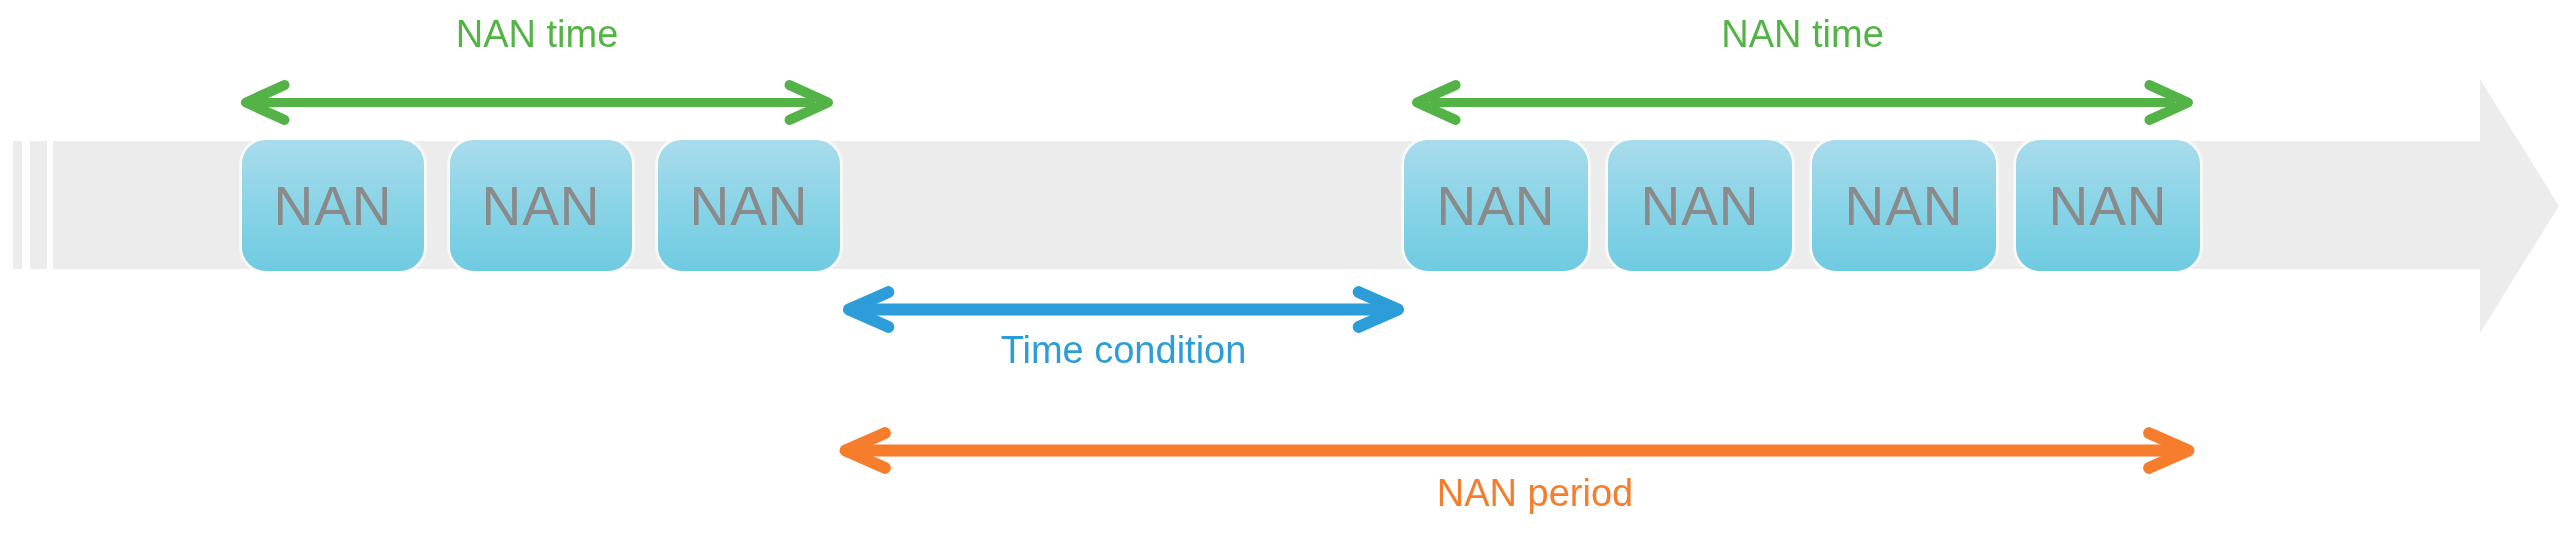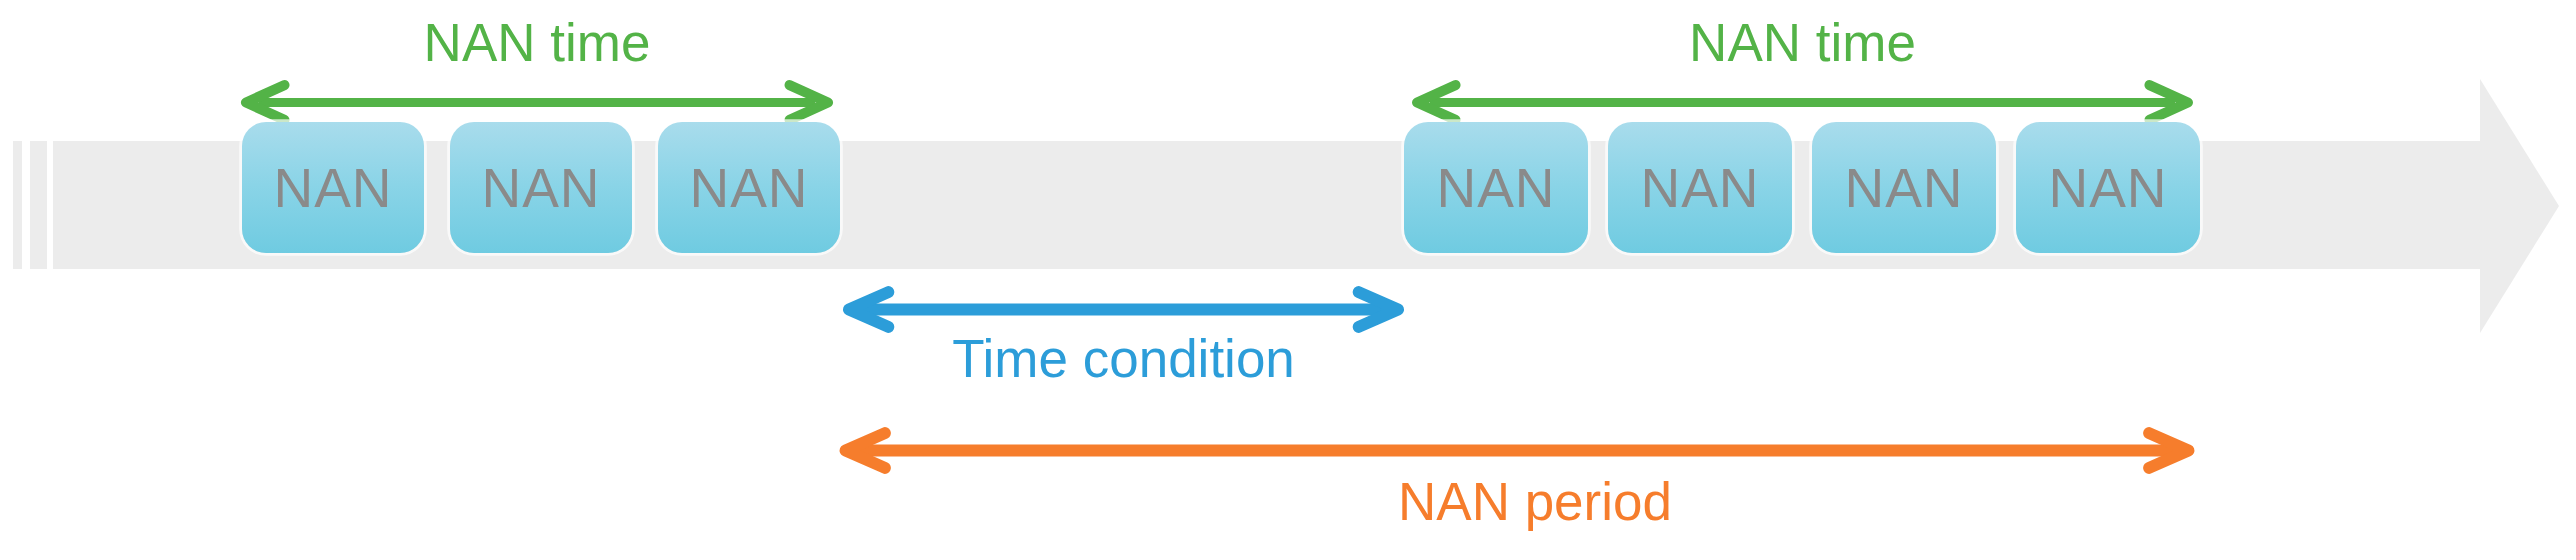--- a/index.html
+++ b/index.html
@@ -33,21 +33,21 @@
     width: 0;
     height: 0;
     border-top: 127px solid transparent;
     border-bottom: 127px solid transparent;
     border-left: 79px solid var(--timeline, #ececec);
   }
 
   
   .nan-group {
     position: absolute;
-    top: 122px;
+    top: 140px;
     height: 131px;
     display: flex;
     align-items: stretch;
     text-align: center;
   }
   .nan-box {
     height: 131px;
     border-radius: 24px;
     background: linear-gradient(180deg, var(--box-top, #a9dcec) 0%, #8ad4e7 48%, var(--box-bottom, #6fcbe1) 100%);
     box-shadow: 0 0 0 2.8px rgba(255, 255, 255, 0.70);
@@ -72,21 +72,21 @@
 
   #arrow-nan-time-left  { left: 236px;  top: 75px;  width: 602px; }
   #arrow-nan-time-right { left: 1407px; top: 75px;  width: 791px; }
   #arrow-time-condition { left: 838px;  top: 282px; width: 571px; }
   #arrow-nan-period     { left: 834px;  top: 423px; width: 1366px; }
 
   
   .lbl {
     position: absolute;
     text-align: center;
-    font-size: 53px;
+    font-size: 38px;
     line-height: 1.05;
     white-space: nowrap;
   }
   #label-nan-time-left  { left: 236px;  top: 14.7px;  width: 602px;  color: var(--green,  #53b347); }
   #label-nan-time-right { left: 1407px; top: 14.7px;  width: 791px;  color: var(--green,  #53b347); }
   #label-time-condition { left: 838px;  top: 331px; width: 571px;  color: var(--blue,   #2c9dd9); text-align: center; }
   #label-nan-period     { left: 852px;  top: 474px; width: 1366px; color: var(--orange, #f67d2c); text-align: center; }
 </style>
 </head>
 <body>

